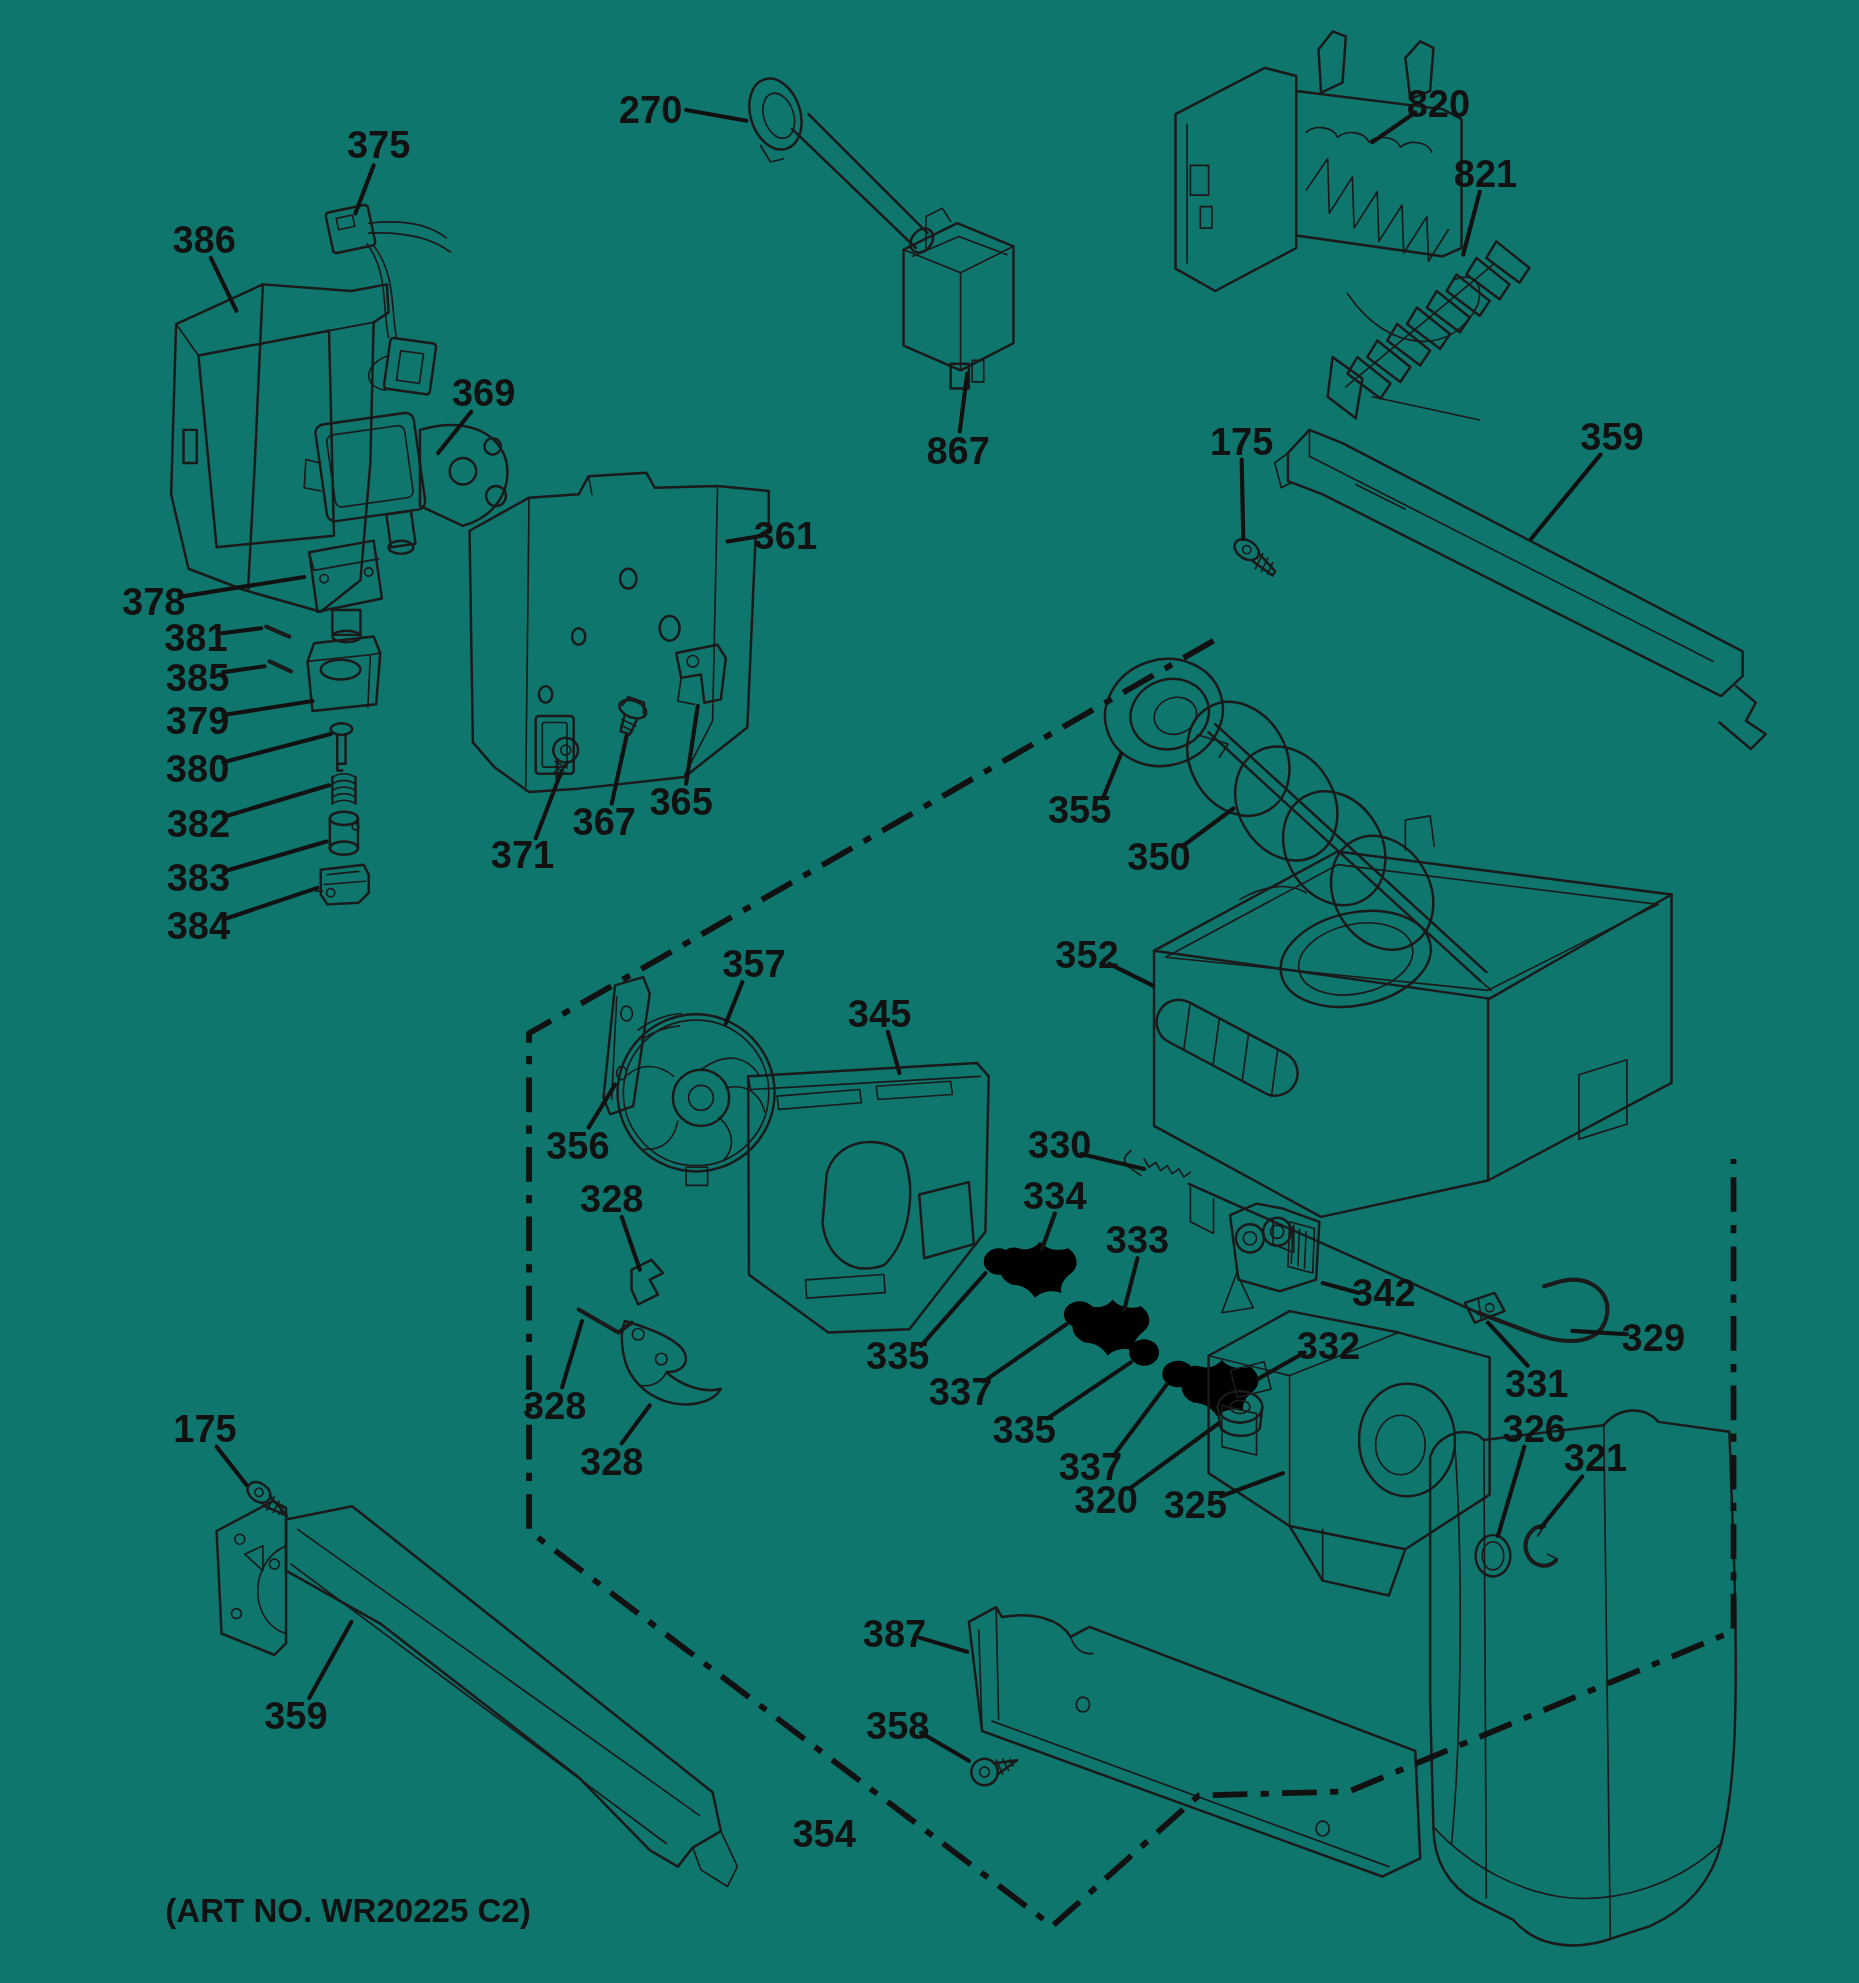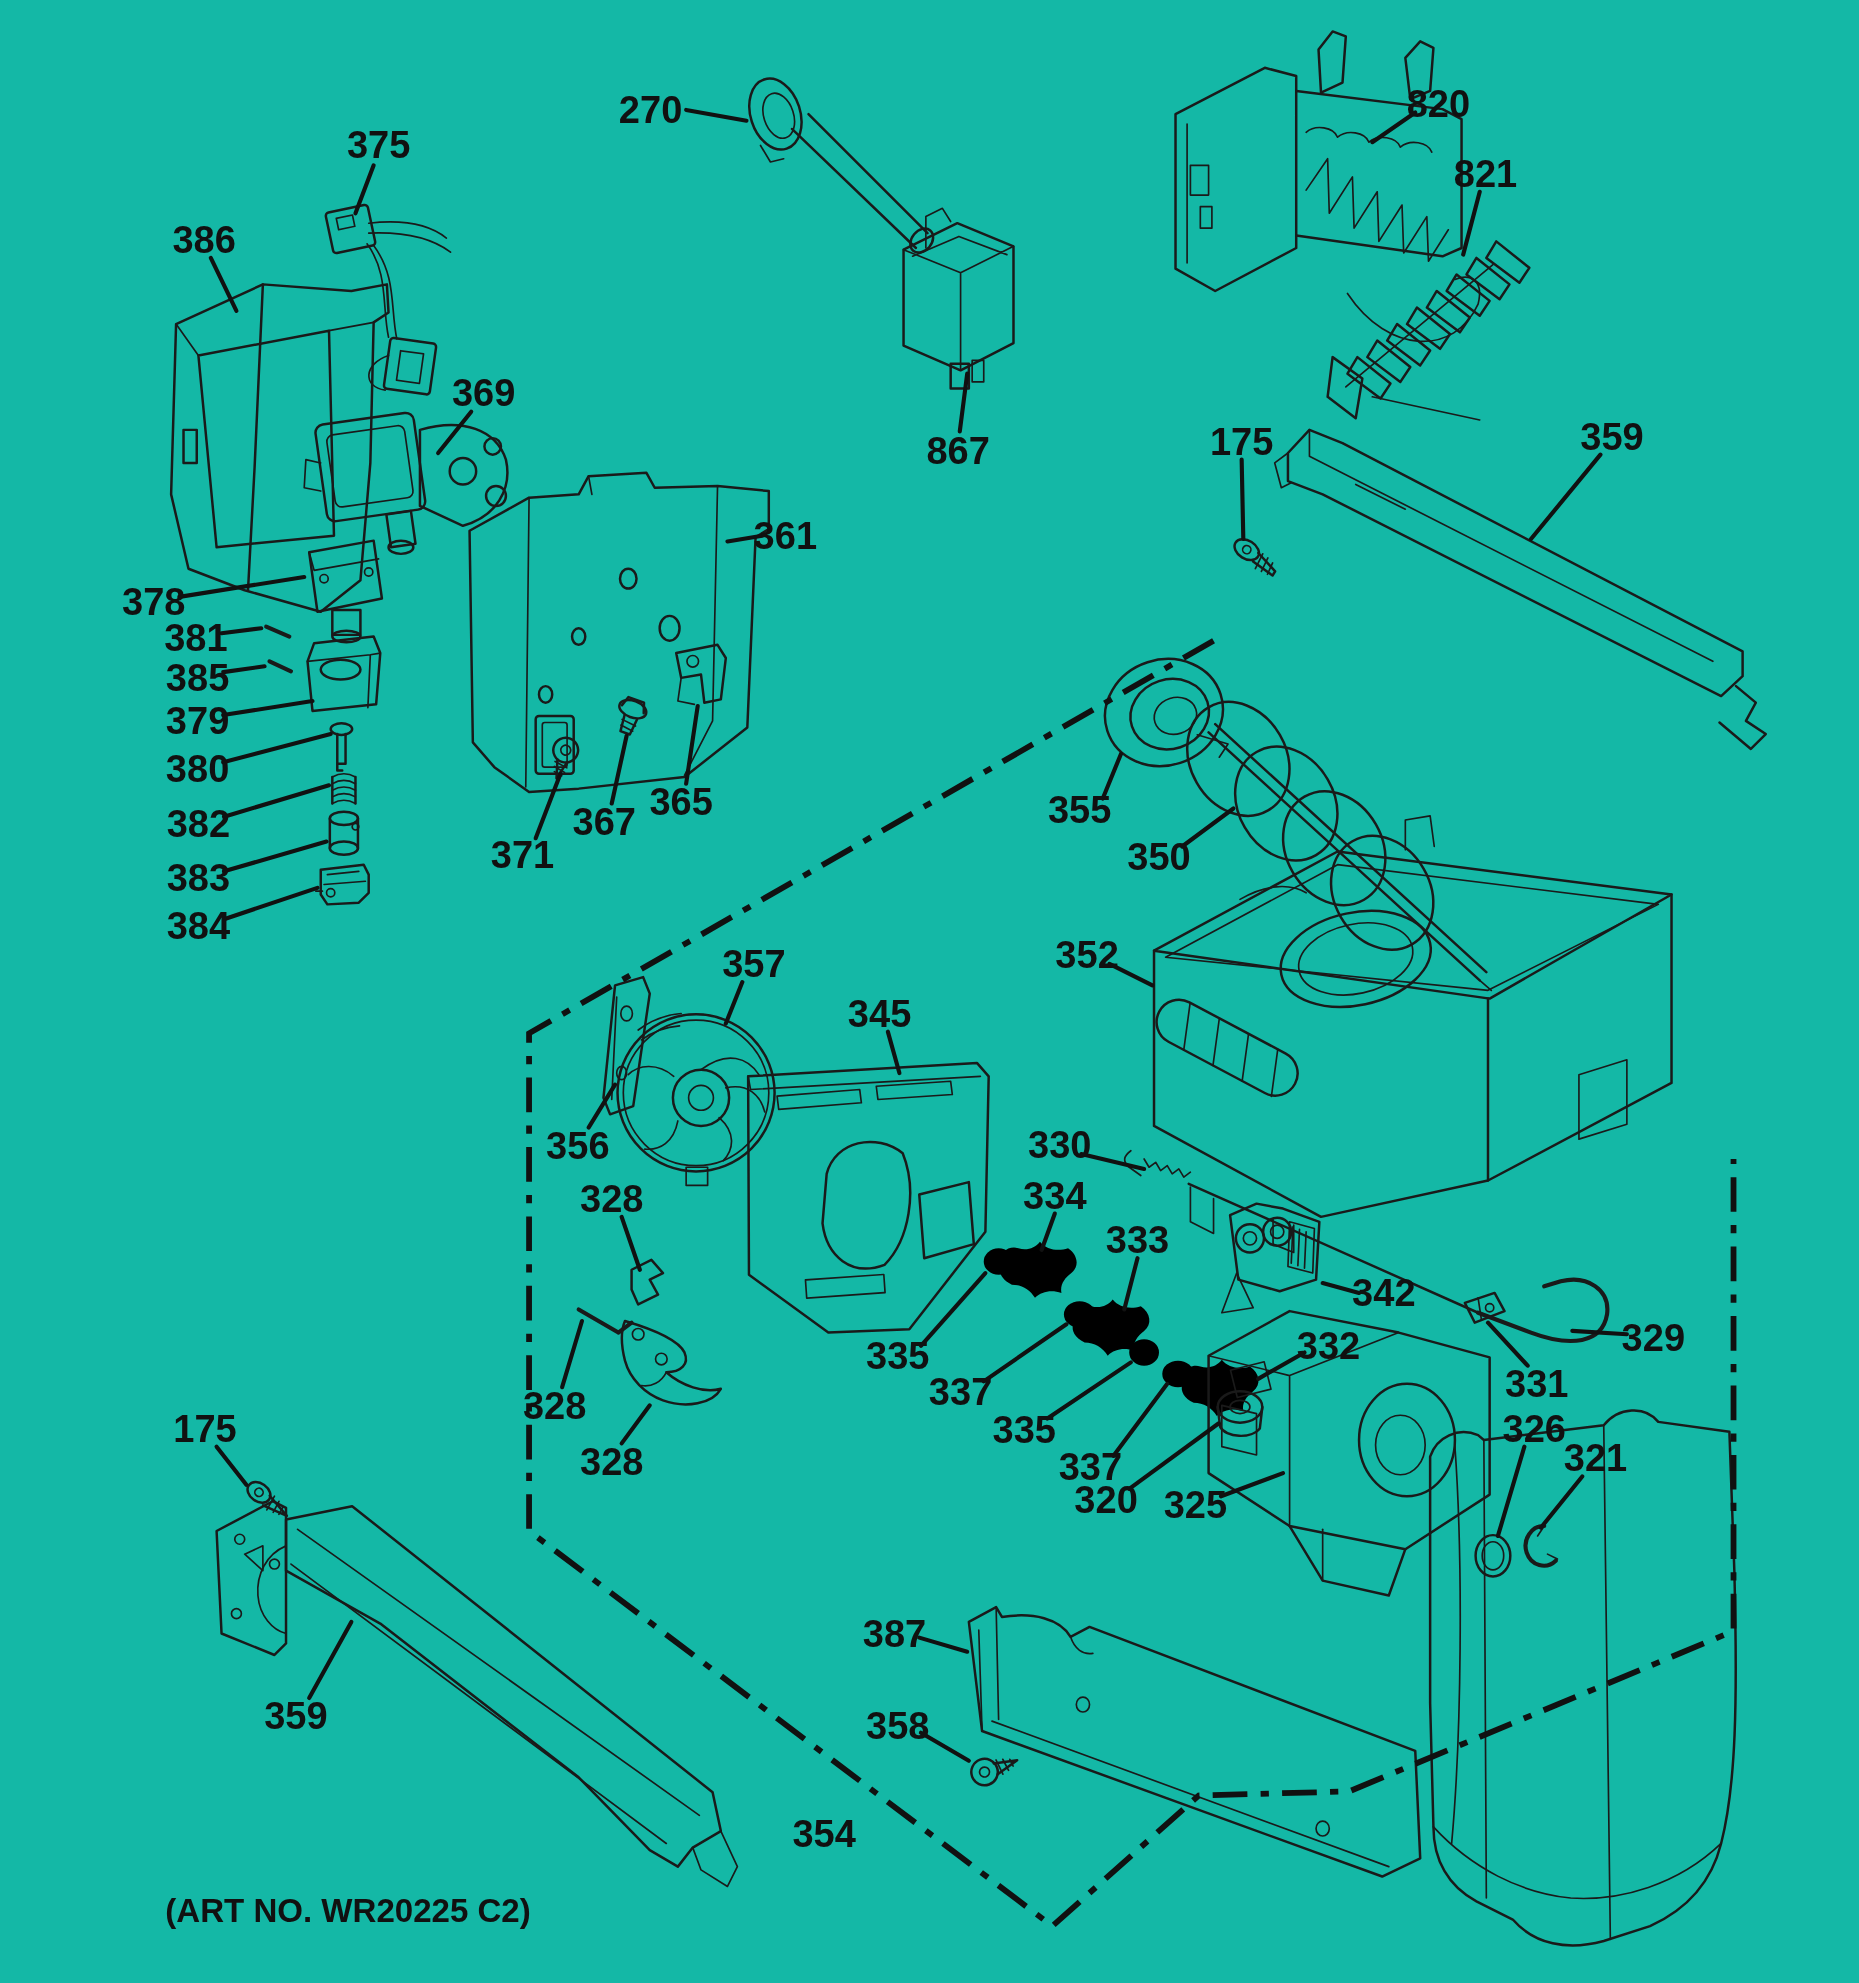--- a/index.html
+++ b/index.html
@@ -1,16 +1,16 @@
 <!DOCTYPE html>
 <html style="font-size:13.2px"><head>
 <meta charset="utf-8">
 <style>
   html,body{margin:0;padding:0;background:#ffffff;}
-  .page{width:1860px;height:1984px;background:#14b8a6;position:relative;margin:0 auto;overflow:hidden;}
+  .page{width:1860px;height:1984px;background:#0f766e;position:relative;margin:0 auto;overflow:hidden;}
   svg{display:block;}
   .parts path,.parts rect,.parts circle,.parts ellipse,.parts line,.parts polyline{
     fill:none;stroke:#1a1a1a;stroke-width:3;stroke-linejoin:round;stroke-linecap:round;
   }
   .parts .thick{stroke-width:5;}
   .parts .thin{stroke-width:2;}
   #callouts text{
     font-family:"Liberation Sans","DejaVu Sans",sans-serif;
     font-weight:bold;font-size:46px;fill:#111111;text-anchor:middle;
   }

